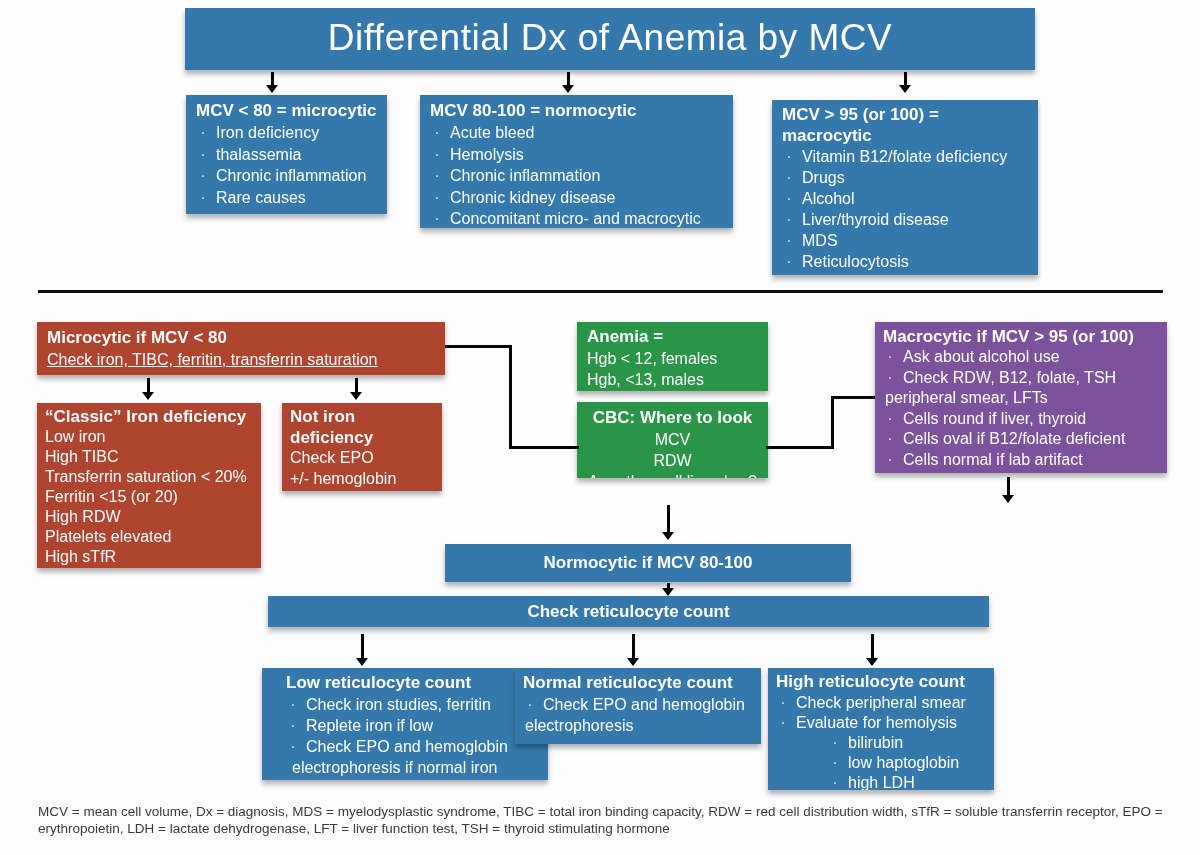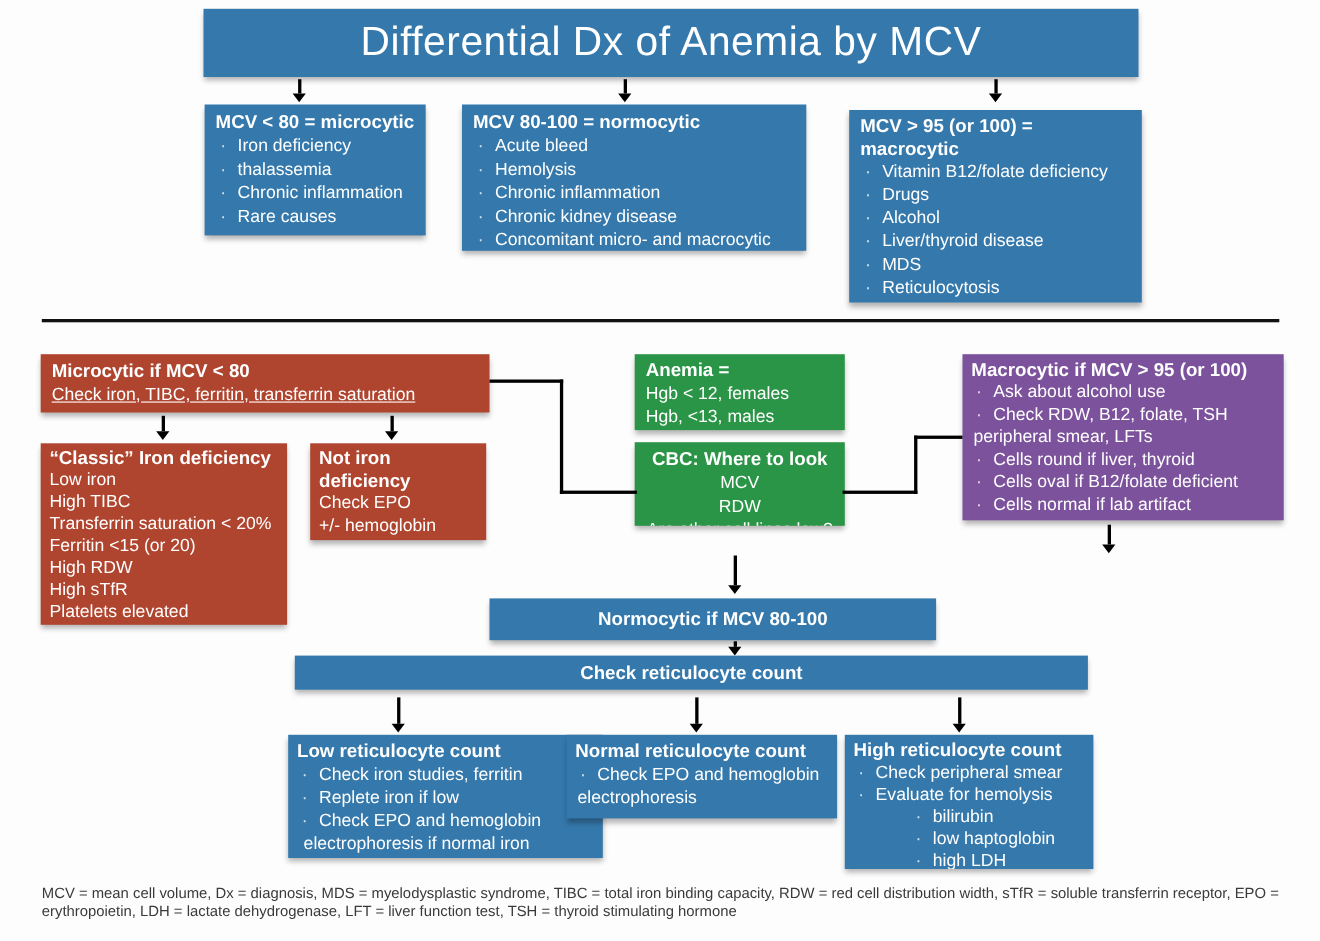--- a/index.html
+++ b/index.html
@@ -122,22 +122,22 @@
       <b class="head"></b>
     </div>
 
   <div class="box red" style="left:37px;top:403px;width:224px;height:165px;padding:3px 8px;line-height:20px;">
     <div class="hdr" style="line-height:21px;">“Classic” Iron deficiency</div>
     <div class="ln">Low iron</div>
     <div class="ln">High TIBC</div>
     <div class="ln">Transferrin saturation &lt; 20%</div>
     <div class="ln">Ferritin &lt;15 (or 20)</div>
     <div class="ln">High RDW</div>
+    <div class="ln">Platelets elevated</div>
     <div class="ln">High sTfR</div>
-    <div class="ln">Platelets elevated</div>
   </div>
 
   <div class="box red" style="left:282px;top:403px;width:160px;height:88px;padding:3px 8px;line-height:20.5px;">
     <div class="hdr" style="line-height:21px;">Not iron deficiency</div>
     <div class="ln">Check EPO</div>
     <div class="ln">+/- hemoglobin</div>
     <div class="ln">electrophoresis</div>
   </div>
 
   <div class="box green" style="left:577px;top:322px;width:191px;height:69px;padding:4px 10px;line-height:21px;">
@@ -209,21 +209,21 @@
     </div>
   <div class="arrow" style="left:627px;top:634px;height:32px;">
       <i class="shaft"></i>
       <b class="head"></b>
     </div>
   <div class="arrow" style="left:866px;top:634px;height:32px;">
       <i class="shaft"></i>
       <b class="head"></b>
     </div>
 
-  <div class="box blue" style="left:262px;top:668px;width:286px;height:112px;padding:4px 8px;line-height:21px;">
+  <div class="box blue" style="left:262px;top:668px;width:286px;height:112px;padding:4px 24px;line-height:21px;">
     <div class="hdr" style="line-height:22px;">Low reticulocyte count</div>
     <div class="row">
         <span>Check iron studies, ferritin</span>
       </div>
     <div class="row">
         <span>Replete iron if low</span>
       </div>
     <div class="row">
         <span>Check EPO and hemoglobin</span>
       </div>

